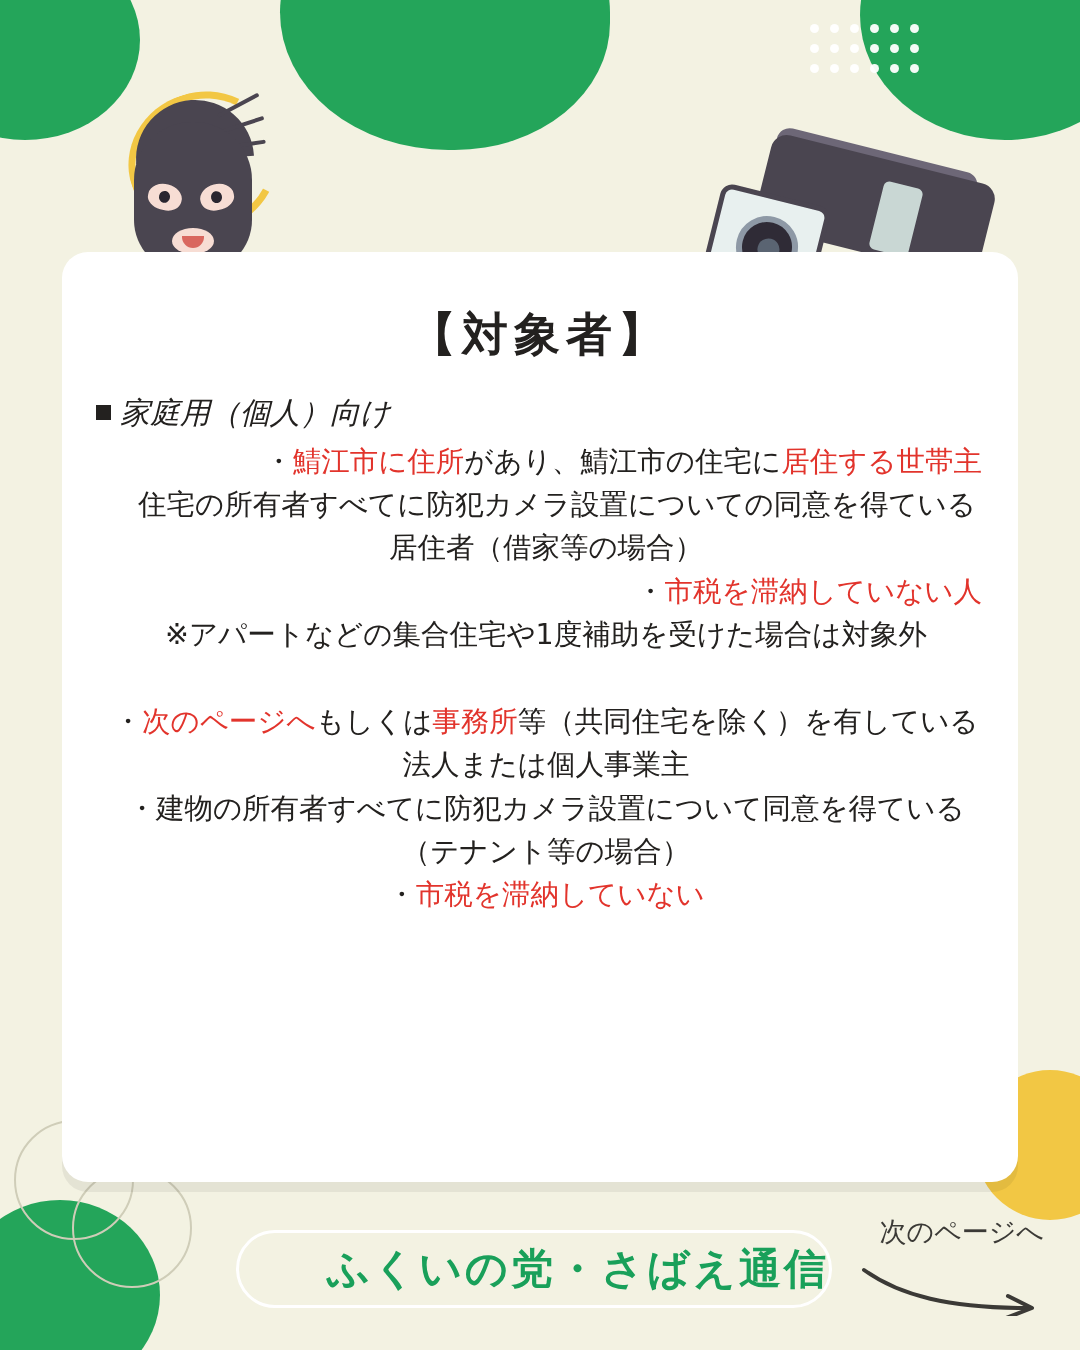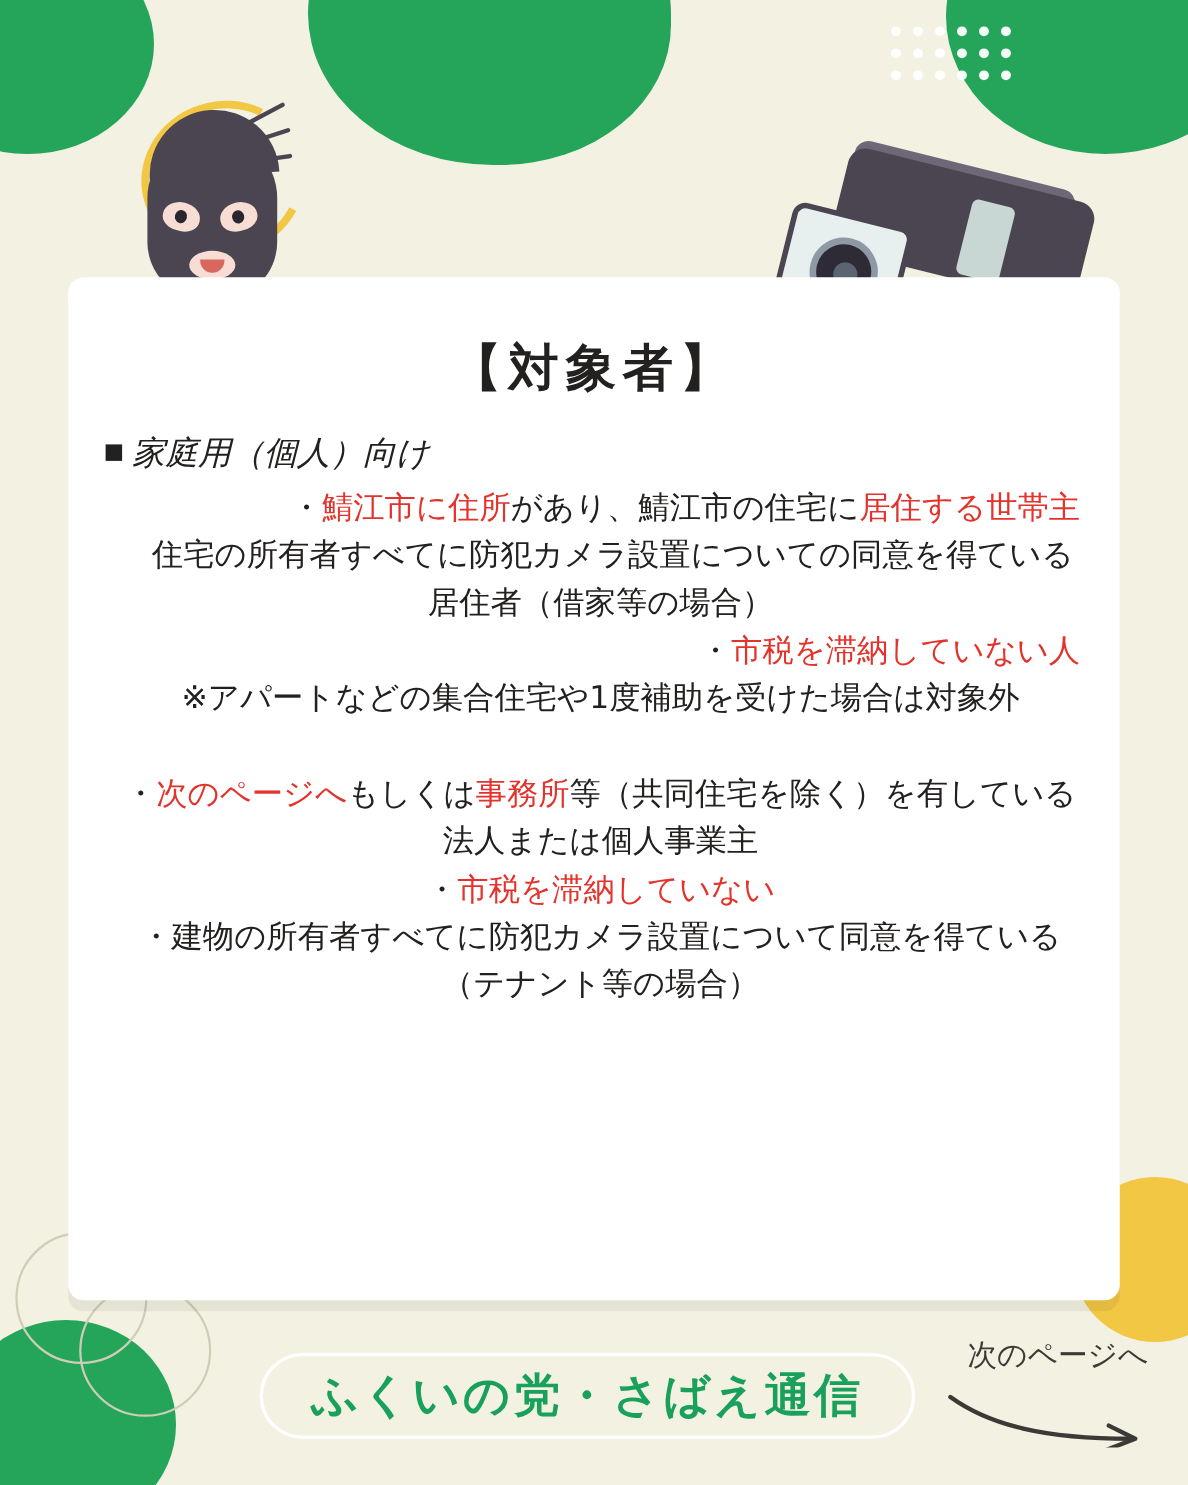--- a/index.html
+++ b/index.html
@@ -67,21 +67,21 @@
     border-right-color:transparent;
     transform:rotate(-18deg);
   }
 
   
   .card {
     position:absolute;
     left:62px; top:252px;
     width:956px; height:930px;
     background:#ffffff;
-    border-radius:14px;
+    border-radius:26px;
     box-shadow:0 10px 0 rgba(0,0,0,0.06);
   }
 
   .title {
     text-align:center;
     font-size:46px;
     letter-spacing:6px;
     color:#23211f;
     font-weight:bold;
     padding-top:52px;
@@ -194,21 +194,21 @@
     background:#3c3845; border-radius:10px; transform:rotate(22deg);
   }
 
   
   .banner {
     position:absolute; left:236px; bottom:42px;
     width:596px; height:78px;
     background:#f3f2e2;
     border:3px solid #ffffff;
     border-radius:40px;
-    display:flex; align-items:center; justify-content:center;
+    display:flex; align-items:center; justify-content:flex-end;
   }
   .banner span {
     font-size:42px; color:#19a05a; font-weight:bold; letter-spacing:3px;
   }
   .next-page {
     position:absolute; right:36px; bottom:100px;
     font-size:27px; color:#3b3a36;
   }
   .arrow {
     position:absolute; right:40px; bottom:34px; width:180px; height:52px;
@@ -302,24 +302,24 @@
       </div>
     </div>
 
     <div class="gap"></div>
 
     <div class="section">
       <div class="indent05 line">
         <span>・</span><span class="red">次のページへ</span><span>もしくは</span><span class="red">事務所</span><span>等（共同住宅を除く）を有している法人または個人事業主</span>
       </div>
       <div class="indent05 line">
+        <span>・</span><span>建物の所有者すべてに防犯カメラ設置について同意を得ている（テナント等の場合）</span>
+      </div>
+      <div class="indent05 line">
         <span>・</span><span class="red">市税を滞納していない</span>
-      </div>
-      <div class="indent05 line">
-        <span>・</span><span>建物の所有者すべてに防犯カメラ設置について同意を得ている（テナント等の場合）</span>
       </div>
     </div>
 
   </div>
 </div>
 
 <div class="banner">
   <span>ふくいの党・さばえ通信</span>
 </div>
 <div class="next-page">次のページへ</div>

